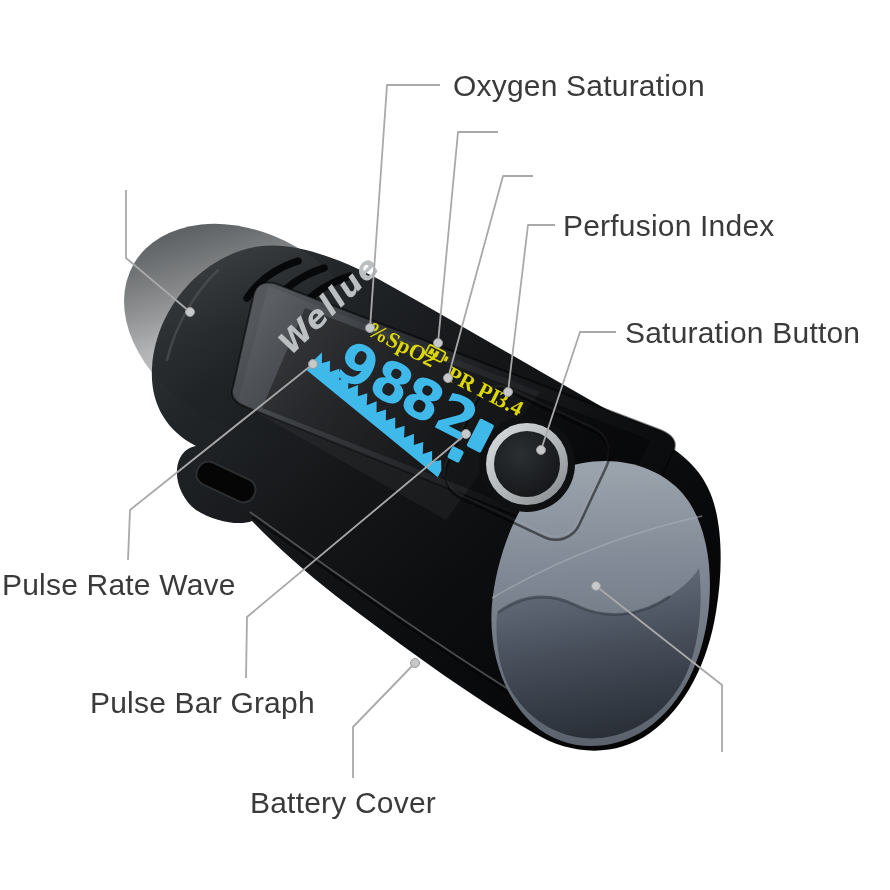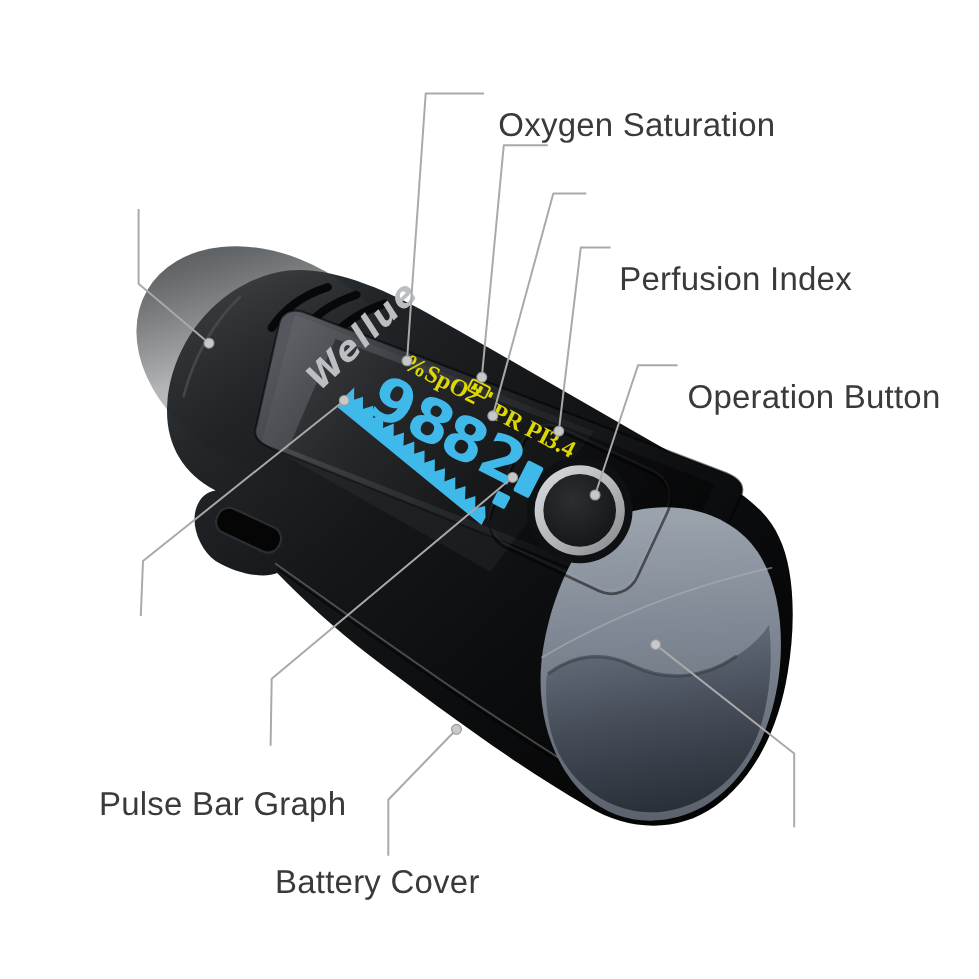--- a/index.html
+++ b/index.html
@@ -3,21 +3,21 @@
 <meta charset="utf-8">
 <style>
   html,body{margin:0;padding:0;background:#ffffff;}
   .stage{position:relative;width:890px;height:890px;background:#ffffff;overflow:hidden;
          font-family:"Liberation Sans",sans-serif;}
   .stage svg{position:absolute;left:0;top:0;}
   #device-layer{z-index:1;}
   #callout-layer{z-index:2;}
   #labels-layer{position:absolute;left:0;top:0;width:890px;height:890px;z-index:3;}
   .callout-label{position:absolute;font-size:30px;line-height:40px;color:#3a3a3a;
-                 white-space:pre-line;letter-spacing:0.2px;margin-top:29px;}
+                 white-space:pre-line;letter-spacing:0.2px;}
   .disp-yellow{font-family:"Liberation Serif",serif;font-weight:bold;}
   .disp-num{font-family:"DejaVu Sans",sans-serif;font-weight:bold;}
   .brand{font-family:"DejaVu Sans",sans-serif;font-weight:bold;font-style:italic;letter-spacing:1.5px;}
 </style>
 </head>
 <body>
 
 <div class="stage">
 
   <svg id="device-layer" width="890" height="890" viewBox="0 0 890 890">
@@ -188,18 +188,19 @@
       <circle cx="466" cy="434" r="4.5" fill="#c6c8c9" stroke="#98999b" stroke-width="1"></circle>
       <polyline points="415,663 353,727 353,778" fill="none" stroke="#a9a9a9" stroke-width="1.8" stroke-linejoin="round"></polyline>
       <circle cx="415" cy="663" r="4.5" fill="#c6c8c9" stroke="#98999b" stroke-width="1"></circle>
       <polyline points="596,586 722,685 722,752" fill="none" stroke="#a9a9a9" stroke-width="1.8" stroke-linejoin="round"></polyline>
       <circle cx="596" cy="586" r="4.5" fill="#c6c8c9" stroke="#98999b" stroke-width="1"></circle>
     </svg>
 
   <div id="labels-layer">
       <div class="callout-label" style="left: 453px; top: 66px;">Oxygen Saturation</div>
       <div class="callout-label" style="left: 563px; top: 206px;">Perfusion Index</div>
-      <div class="callout-label" style="left: 625px; top: 313px;">Operation Button</div>
+      <div class="callout-label" style="left: 625px; top: 313px;">Saturation Button</div>
+      <div class="callout-label" style="left: 2px; top: 565px;">Pulse Rate Wave</div>
       <div class="callout-label" style="left: 90px; top: 683px;">Pulse Bar Graph</div>
-      <div class="callout-label" style="left: 250px; top: 754px;">Battery Cover</div>
+      <div class="callout-label" style="left: 250px; top: 783px;">Battery Cover</div>
     </div>
 
 </div>
 
 </body></html>

